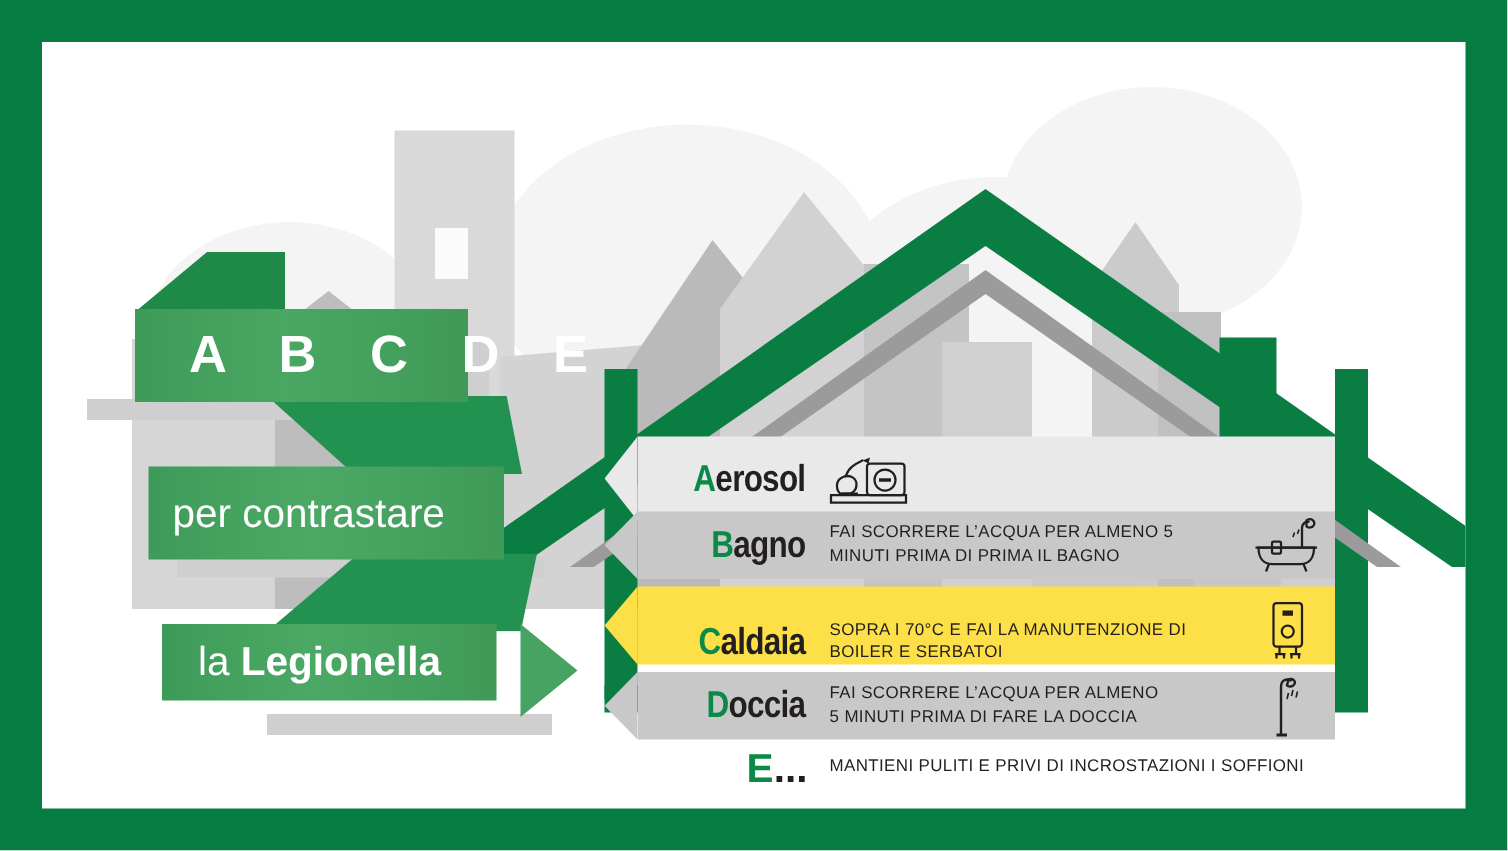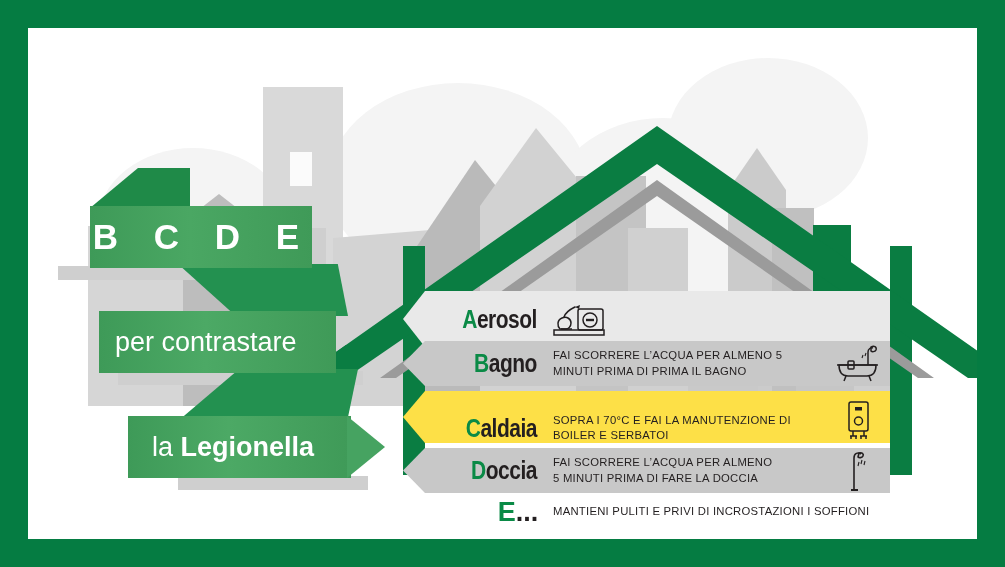--- a/index.html
+++ b/index.html
@@ -44,31 +44,30 @@
     white-space: nowrap;
   }
   .band-label { position: relative; z-index: 4; }
 
   #band1 {
     left: 62px; top: 178px; width: 222px; height: 62px;
     background: linear-gradient(90deg, #3e9a58 0%, #4aa763 45%, #3f9a58 100%);
     padding-left: 36px;
     font-size: 35px; font-weight: bold; letter-spacing: 13px;
     z-index: 6;
-    justify-content: flex-end;
   }
   #band2 {
     left: 71px; top: 283px; width: 237px; height: 62px;
     background: linear-gradient(90deg, #3e9a58 0%, #4ca965 45%, #3f9a58 100%);
     padding-left: 16px;
     font-size: 27px;
     z-index: 6;
   }
   #band3 {
-    left: 100px; top: 388px; width: 223px; height: 62px;
+    left: 80px; top: 388px; width: 223px; height: 51px;
     background: linear-gradient(90deg, #3e9a58 0%, #4ca965 45%, #3f9a58 100%);
     padding-left: 24px;
     font-size: 27px;
     z-index: 6;
   }
   #band3 .bold { font-weight: bold; }
   #band3arrow {
     position: absolute;
     left: 319px; top: 388px;
     width: 0; height: 0;

